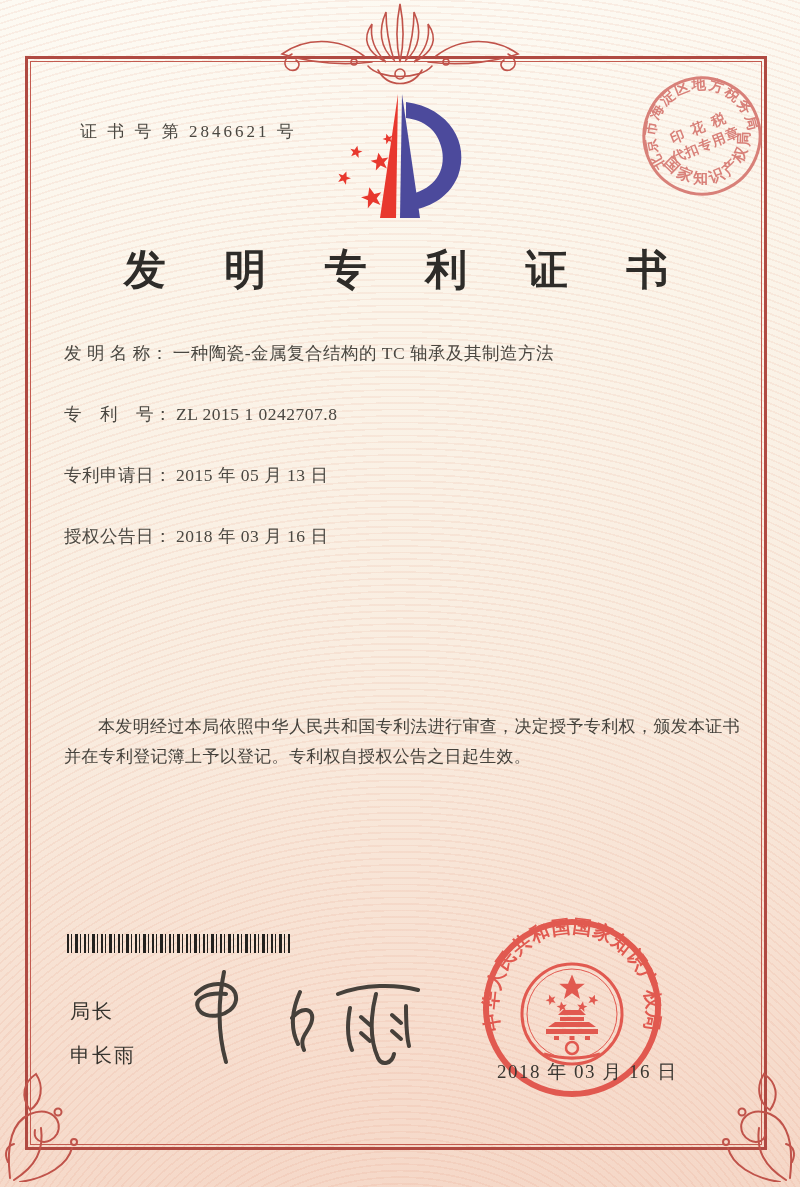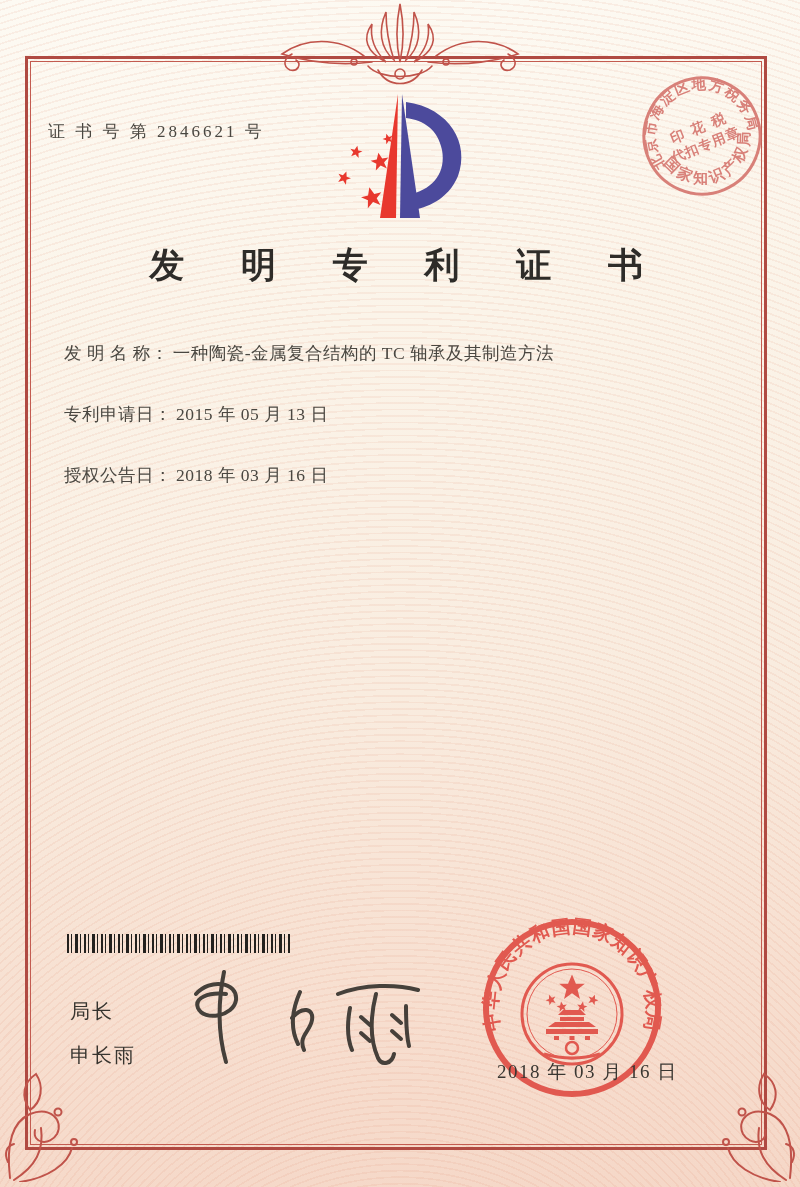--- a/index.html
+++ b/index.html
@@ -19,27 +19,27 @@
   .frame{
     position:absolute;left:25px;top:56px;width:742px;height:1094px;
     border:3px solid #b04a42;box-sizing:border-box;
   }
   .frame-inner{position:absolute;inset:2px;border:1px solid #c35b50;}
   .crest{position:absolute;left:268px;top:-4px;}
   .corner{position:absolute;}
   .corner.left{left:2px;top:1066px;}
   .corner.right{left:702px;top:1066px;transform:scaleX(-1);}
   .cert-no{
-    position:absolute;left:48px;top:120px;
+    position:absolute;left:80px;top:120px;
     font-size:17px;letter-spacing:3px;color:#4a4741;
   }
   .logo{position:absolute;left:328px;top:88px;}
   .title{
     position:absolute;left:25px;top:242px;width:742px;
-    text-align:center;font-size:35px;font-weight:600;color:#2e2c29;
+    text-align:center;font-size:42px;font-weight:600;color:#2e2c29;
     letter-spacing:24px;padding-left:24px;box-sizing:border-box;
   }
   .fields{position:absolute;left:64px;top:340px;width:680px;}
   .field-row{height:61px;font-size:17.5px;color:#4a4741;letter-spacing:0.5px;line-height:26px;}
   .flabel{margin-right:4px;}
   .paras{
     position:absolute;left:64px;top:712px;width:676px;
     font-size:17px;line-height:30px;color:#45423c;text-align:justify;
   }
   .paras p{margin:0;text-indent:2em;letter-spacing:0.3px;}
@@ -137,28 +137,32 @@
     <use href="#starA" transform="translate(44,110) scale(1.1) rotate(-14)" fill="#e8382e"></use>
   </svg>
 
   <div class="title">发 明 专 利 证 书</div>
 
   <div class="fields">
     <div class="field-row">
       <span class="flabel">发 明 名 称：</span><span class="fvalue">一种陶瓷-金属复合结构的 TC 轴承及其制造方法</span>
     </div>
     <div class="field-row">
+      <span class="flabel">专　利　号：</span><span class="fvalue">ZL 2015 1 0242707.8</span>
+    </div>
+    <div class="field-row">
       <span class="flabel">专利申请日：</span><span class="fvalue">2015 年 05 月 13 日</span>
     </div>
     <div class="field-row">
       <span class="flabel">授权公告日：</span><span class="fvalue">2018 年 03 月 16 日</span>
     </div>
   </div>
 
   <div class="paras">
+    <p>本发明经过本局依照中华人民共和国专利法进行审查，决定授予专利权，颁发本证书并在专利登记簿上予以登记。专利权自授权公告之日起生效。</p>
   </div>
 
   <div class="barcode"></div>
 
   <div class="signer">
     <div>局长</div>
     <div>申长雨</div>
   </div>
 
   <svg class="signature" width="260" height="112" viewBox="0 0 260 112">

